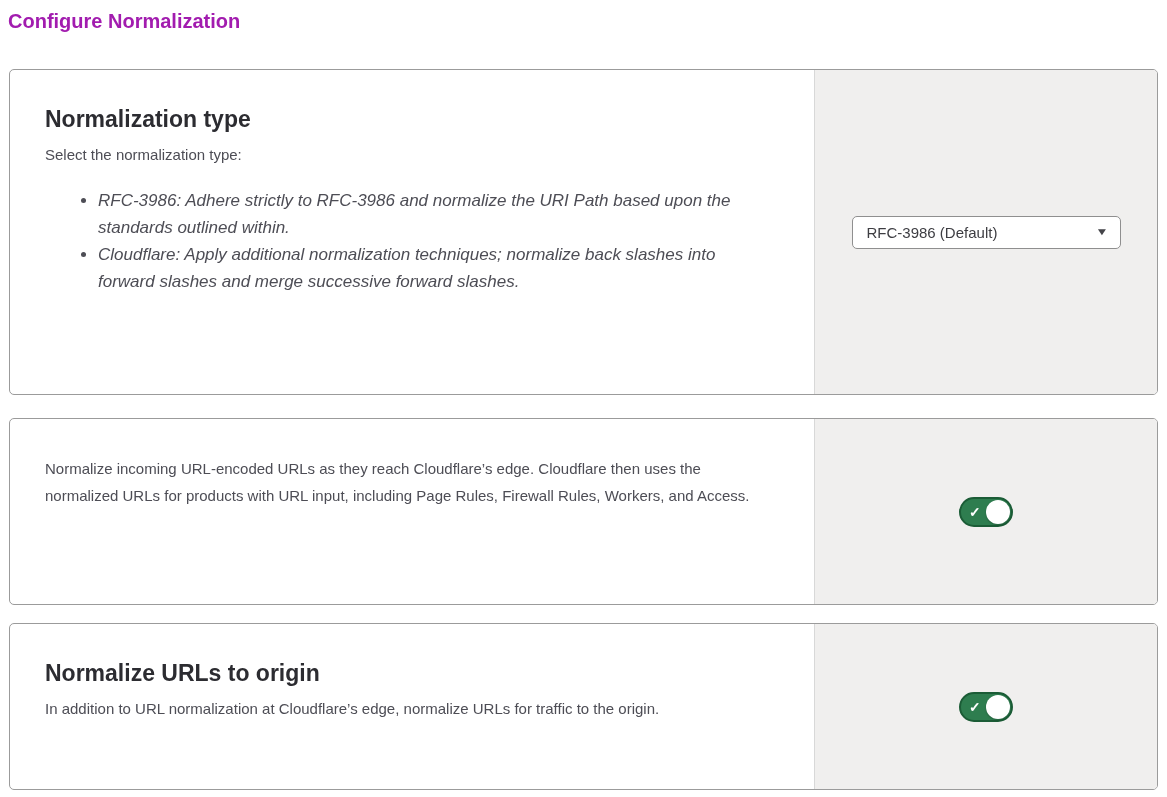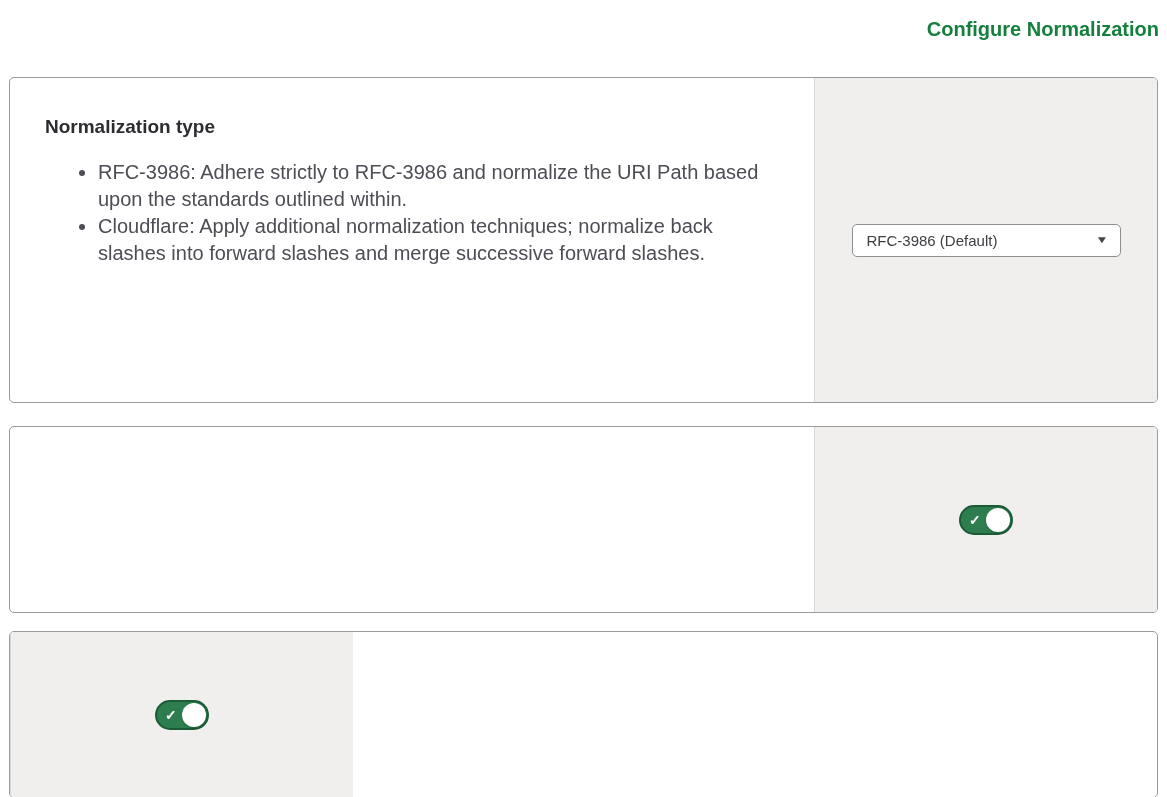--- a/index.html
+++ b/index.html
@@ -6,22 +6,22 @@
   html, body { margin: 0; padding: 0; background: #ffffff; }
   body {
     width: 1167px; height: 797px;
     font-family: "Liberation Sans", "DejaVu Sans", sans-serif;
     color: #4d4d55;
     overflow: hidden;
   }
   .page { width: 1167px; height: 797px; }
 
   h1.page-title {
-    font-size: 20px; font-weight: 700; color: #15803d;
-    margin: 8px; padding: 9px 0 0 8px; line-height: 24px; text-align: right;
+    font-size: 20px; font-weight: 700; color: #a21caf;
+    margin: 0; padding: 9px 0 0 8px; line-height: 24px;
   }
 
   .cards { margin: 36px 9px 0 9px; }
 
   .card {
     display: flex;
     border: 1px solid #9b9b9b;
     border-radius: 5px;
     background: #ffffff;
     overflow: hidden;
@@ -36,29 +36,29 @@
     min-width: 0;
   }
   .card-aside {
     flex: 0 0 343px;
     background: #f0efee;
     border-left: 1px solid #d8d8d8;
     display: flex; align-items: center; justify-content: center;
   }
 
   h2.card-heading {
-    font-size: 19px; font-weight: 600; color: #2c2c31;
+    font-size: 23px; font-weight: 600; color: #2c2c31;
     margin: 0 0 9px 0; line-height: 26px;
   }
   .card-body p { margin: 0; font-size: 15px; line-height: 27px; color: #4d4d55; }
   p.body-text { max-width: 725px; }
 
   ul.bullet-list {
     margin: 19px 0 0 0; padding: 0 0 0 53px;
-    font-size: 20px; line-height: 27px; color: #4d4d55;
+    font-size: 17px; line-height: 27px; color: #4d4d55; font-style: italic;
   }
   ul.bullet-list li { max-width: 662px; margin: 0; }
 
   p.footer-note { margin-top: 25px; }
   a.doc-link { color: #2c7cb8; text-decoration: none; cursor: pointer; }
 
   .select-control {
     width: 269px; height: 33px;
     background: #ffffff;
     border: 1px solid #8f8f8f;
@@ -103,45 +103,51 @@
 <body>
 
 <main class="page">
   <h1 class="page-title">Configure Normalization</h1>
 
   <div class="cards">
 
     <section class="card card-1">
       <div class="card-body">
         <h2 class="card-heading">Normalization type</h2>
+        <p class="intro">Select the normalization type:</p>
         <ul class="bullet-list">
           <li>RFC-3986: Adhere strictly to RFC-3986 and normalize the URI Path based upon the standards outlined within.</li>
           <li>Cloudflare: Apply additional normalization techniques; normalize back slashes into forward slashes and merge successive forward slashes.</li>
         </ul>
       </div>
       <aside class="card-aside">
         <div class="select-control">
           <span class="select-value">RFC-3986 (Default)</span>
           <span class="chev">▼</span>
         </div>
       </aside>
     </section>
 
     <section class="card card-2">
       <div class="card-body">
+        <p class="body-text">Normalize incoming URL-encoded URLs as they reach Cloudflare’s edge. Cloudflare then uses the normalized URLs for products with URL input, including Page Rules, Firewall Rules, Workers, and Access.</p>
       </div>
       <aside class="card-aside">
         <button class="toggle on" aria-checked="true">
           <span class="check-mark">✓</span>
           <span class="knob"></span>
         </button>
       </aside>
     </section>
 
     <section class="card card-3">
+      <div class="card-body">
+        <h2 class="card-heading">Normalize URLs to origin</h2>
+        <p class="body-text">In addition to URL normalization at Cloudflare’s edge, normalize URLs for traffic to the origin.</p>
+      </div>
       <aside class="card-aside">
         <button class="toggle on" aria-checked="true">
           <span class="check-mark">✓</span>
           <span class="knob"></span>
         </button>
       </aside>
     </section>
 
   </div>
 </main>

